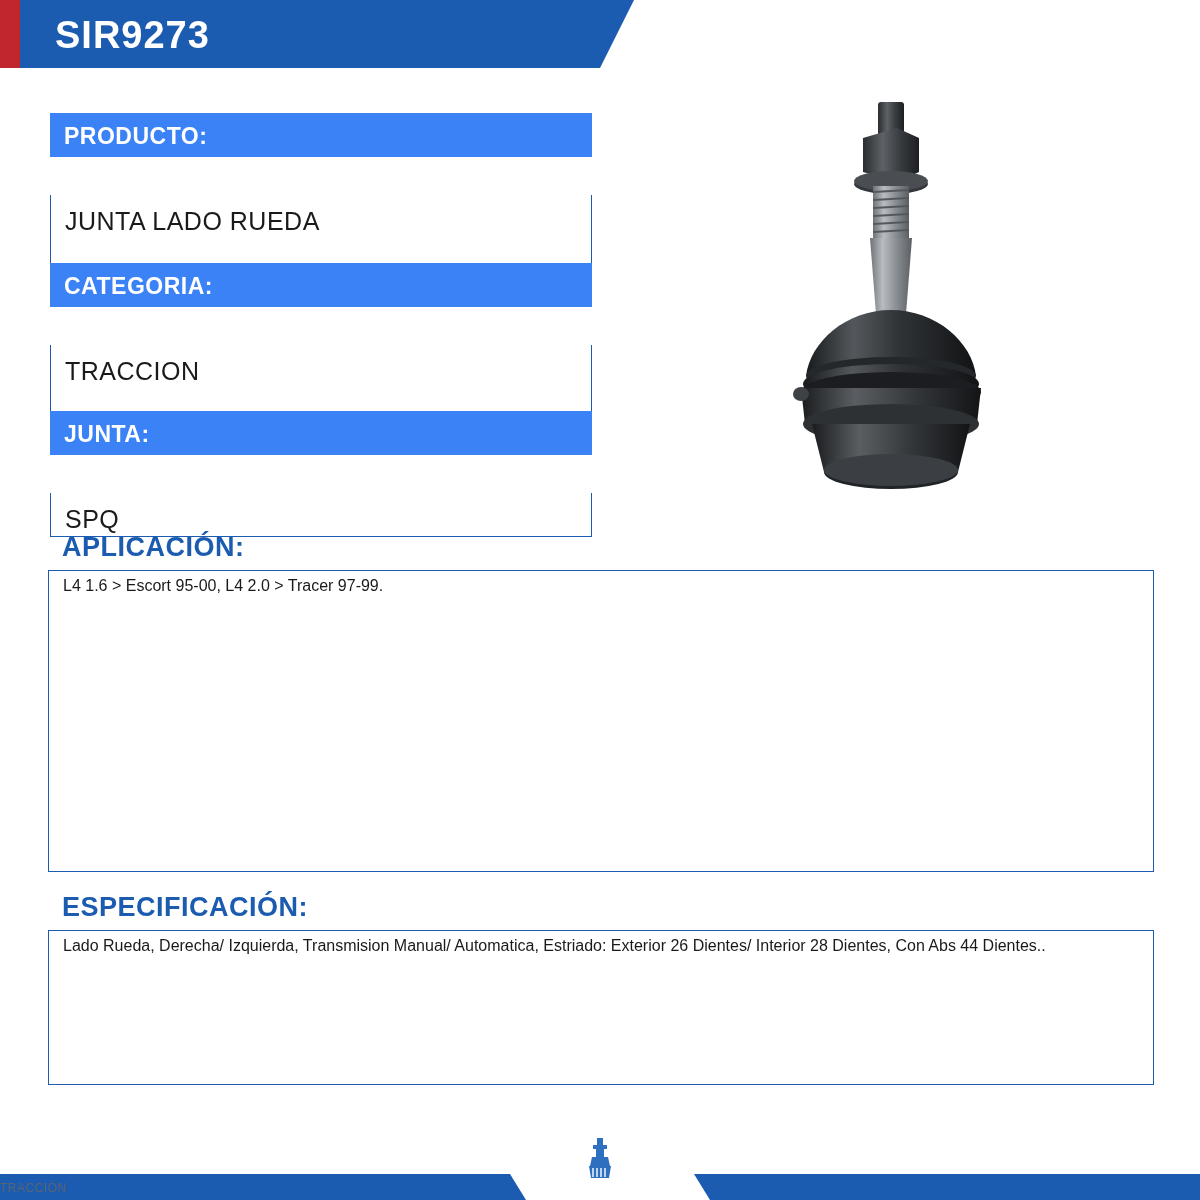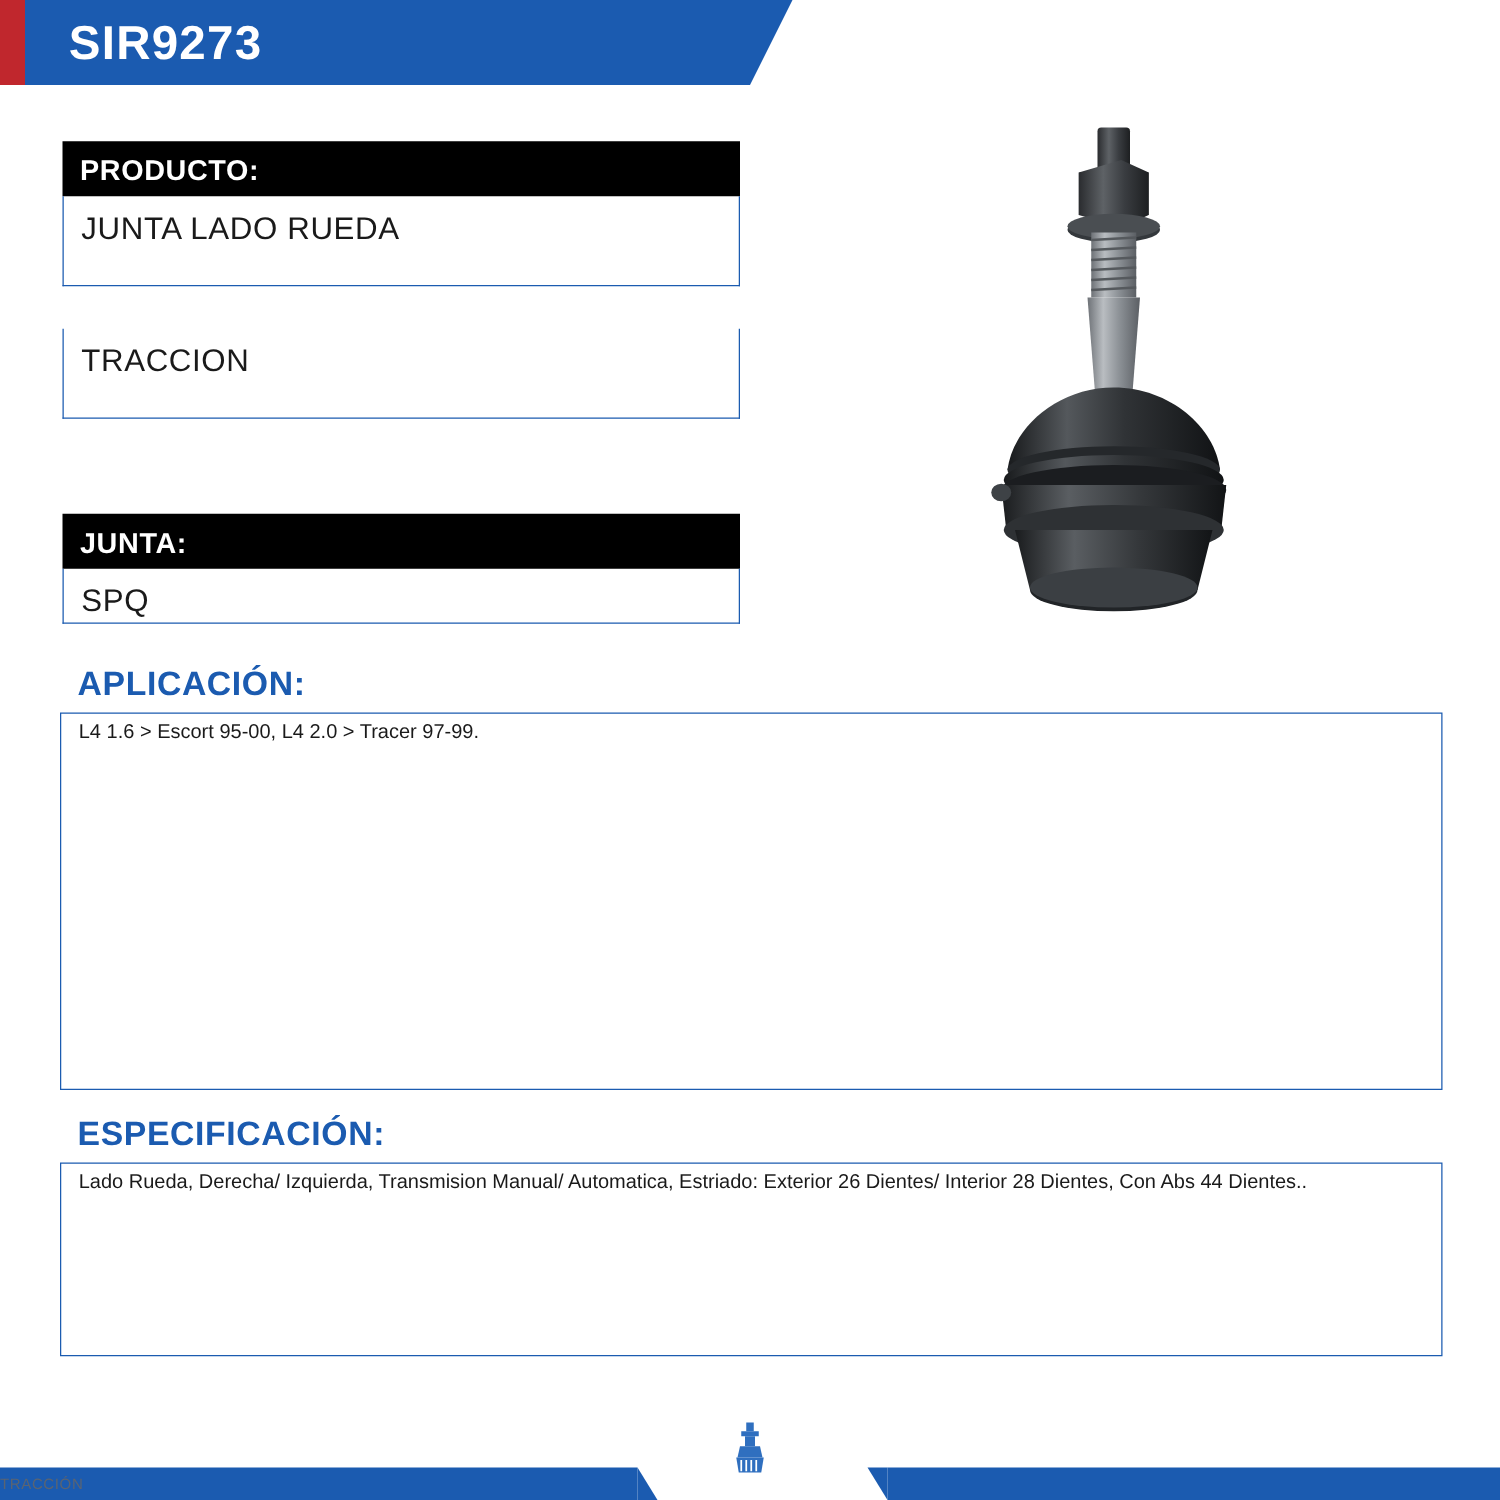--- a/index.html
+++ b/index.html
@@ -53,34 +53,35 @@
     z-index: 3;
   }
 
   
   .info-block {
     position: absolute;
     left: 50px;
     width: 542px;
   }
   .info-label {
-    background: #000000;
+    background: #3b82f6;
     color: #ffffff;
     font-size: 23px;
     font-weight: bold;
     letter-spacing: 0.5px;
     padding: 10px 0 10px 14px;
     box-sizing: border-box;
     height: 44px;
   }
   .info-value-box {
     border: 1px solid #1b5bb0;
     border-top: none;
     box-sizing: border-box;
     padding: 12px 16px 0 14px;
+    margin-top: 38px;
   }
   .info-value {
     font-size: 25px;
     color: #1a1a1a;
     letter-spacing: 0.5px;
     font-weight: 400;
   }
 
   #block-producto { top: 113px; }
   #block-producto .info-value-box { height: 72px; }
@@ -190,20 +191,21 @@
 </div>
 
 <div class="info-block" id="block-producto">
   <div class="info-label">PRODUCTO:</div>
   <div class="info-value-box">
     <div class="info-value">JUNTA LADO RUEDA</div>
   </div>
 </div>
 
 <div class="info-block" id="block-categoria">
+  <div class="info-label">CATEGORIA:</div>
   <div class="info-value-box">
     <div class="info-value">TRACCION</div>
   </div>
 </div>
 
 <div class="info-block" id="block-marca">
   <div class="info-label">JUNTA:</div>
   <div class="info-value-box">
     <div class="info-value">SPQ</div>
   </div>

